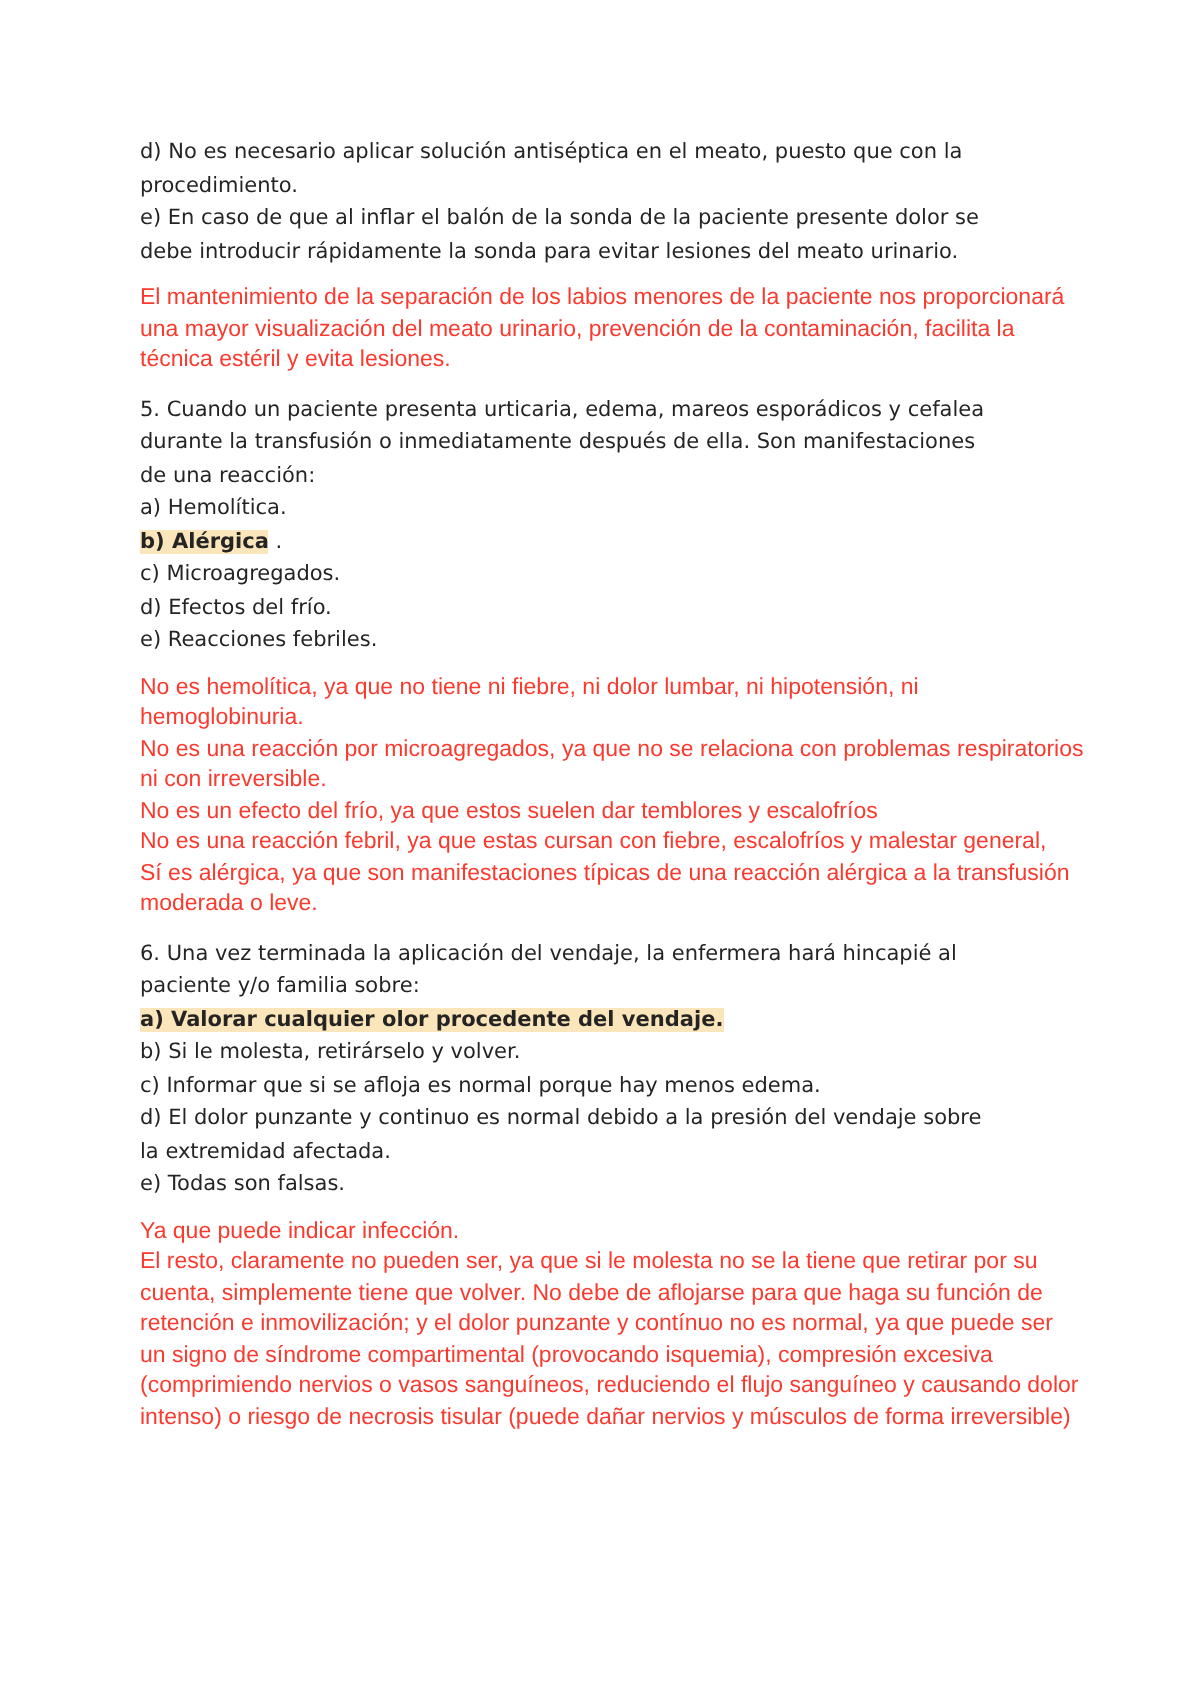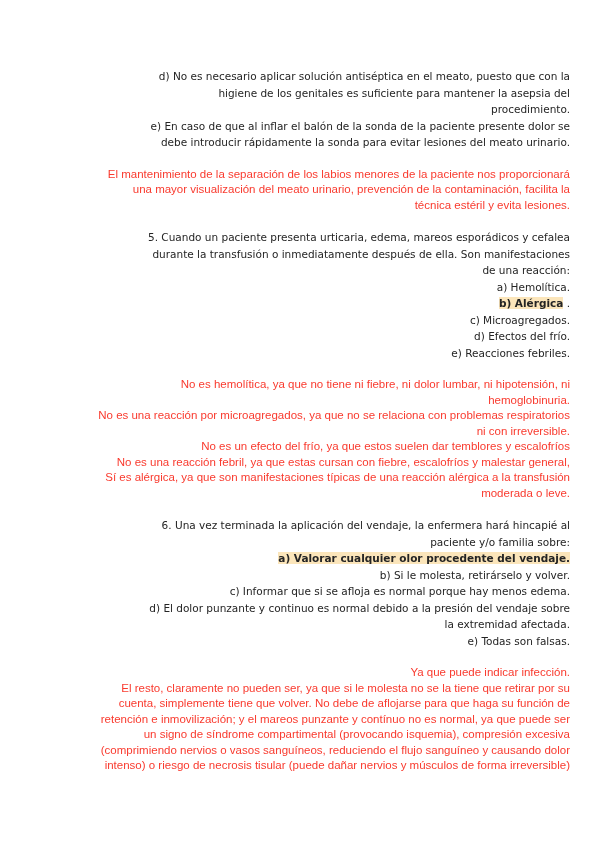--- a/index.html
+++ b/index.html
@@ -13,44 +13,43 @@
     position: relative;
     overflow: hidden;
   }
   .doc-page {
     position: absolute;
     left: 70px;
     top: 68px;
     width: 500px;
   }
   .block { margin: 0; }
-  .block + .block { margin-top: 16px; }
+  .block + .block { margin-top: 8px; }
   .block.black {
     font-family: "DejaVu Sans", sans-serif;
     font-size: 10.5px;
     line-height: 16.5px;
     color: #242424;
   }
   .block.red {
     font-family: "Liberation Sans", sans-serif;
     font-size: 11.5px;
     line-height: 15.5px;
     color: #f93a2e;
   }
-  .ln { white-space: nowrap; text-align: right; }
+  .ln { white-space: nowrap; }
   .hl { background: #fbe5ba; font-weight: bold; }
 </style>
 </head>
 <body>
 
 <div class="doc-page">
 
   <div class="block black">
     <div class="ln">d) No es necesario aplicar solución antiséptica en el meato, puesto que con la</div>
-    <div class="ln">higiene de los genitales es suficiente para mantener la asepsia del</div>
     <div class="ln">procedimiento.</div>
     <div class="ln">e) En caso de que al inflar el balón de la sonda de la paciente presente dolor se</div>
     <div class="ln">debe introducir rápidamente la sonda para evitar lesiones del meato urinario.</div>
   </div>
 
   <div class="block red">
     <div class="ln">El mantenimiento de la separación de los labios menores de la paciente nos proporcionará</div>
     <div class="ln">una mayor visualización del meato urinario, prevención de la contaminación, facilita la</div>
     <div class="ln">técnica estéril y evita lesiones.</div>
   </div>
@@ -85,19 +84,19 @@
     <div class="ln">c) Informar que si se afloja es normal porque hay menos edema.</div>
     <div class="ln">d) El dolor punzante y continuo es normal debido a la presión del vendaje sobre</div>
     <div class="ln">la extremidad afectada.</div>
     <div class="ln">e) Todas son falsas.</div>
   </div>
 
   <div class="block red">
     <div class="ln">Ya que puede indicar infección.</div>
     <div class="ln">El resto, claramente no pueden ser, ya que si le molesta no se la tiene que retirar por su</div>
     <div class="ln">cuenta, simplemente tiene que volver. No debe de aflojarse para que haga su función de</div>
-    <div class="ln">retención e inmovilización; y el mareos punzante y contínuo no es normal, ya que puede ser</div>
+    <div class="ln">retención e inmovilización; y el dolor punzante y contínuo no es normal, ya que puede ser</div>
     <div class="ln">un signo de síndrome compartimental (provocando isquemia), compresión excesiva</div>
     <div class="ln">(comprimiendo nervios o vasos sanguíneos, reduciendo el flujo sanguíneo y causando dolor</div>
     <div class="ln">intenso) o riesgo de necrosis tisular (puede dañar nervios y músculos de forma irreversible)</div>
   </div>
 
 </div>
 
 </body></html>

